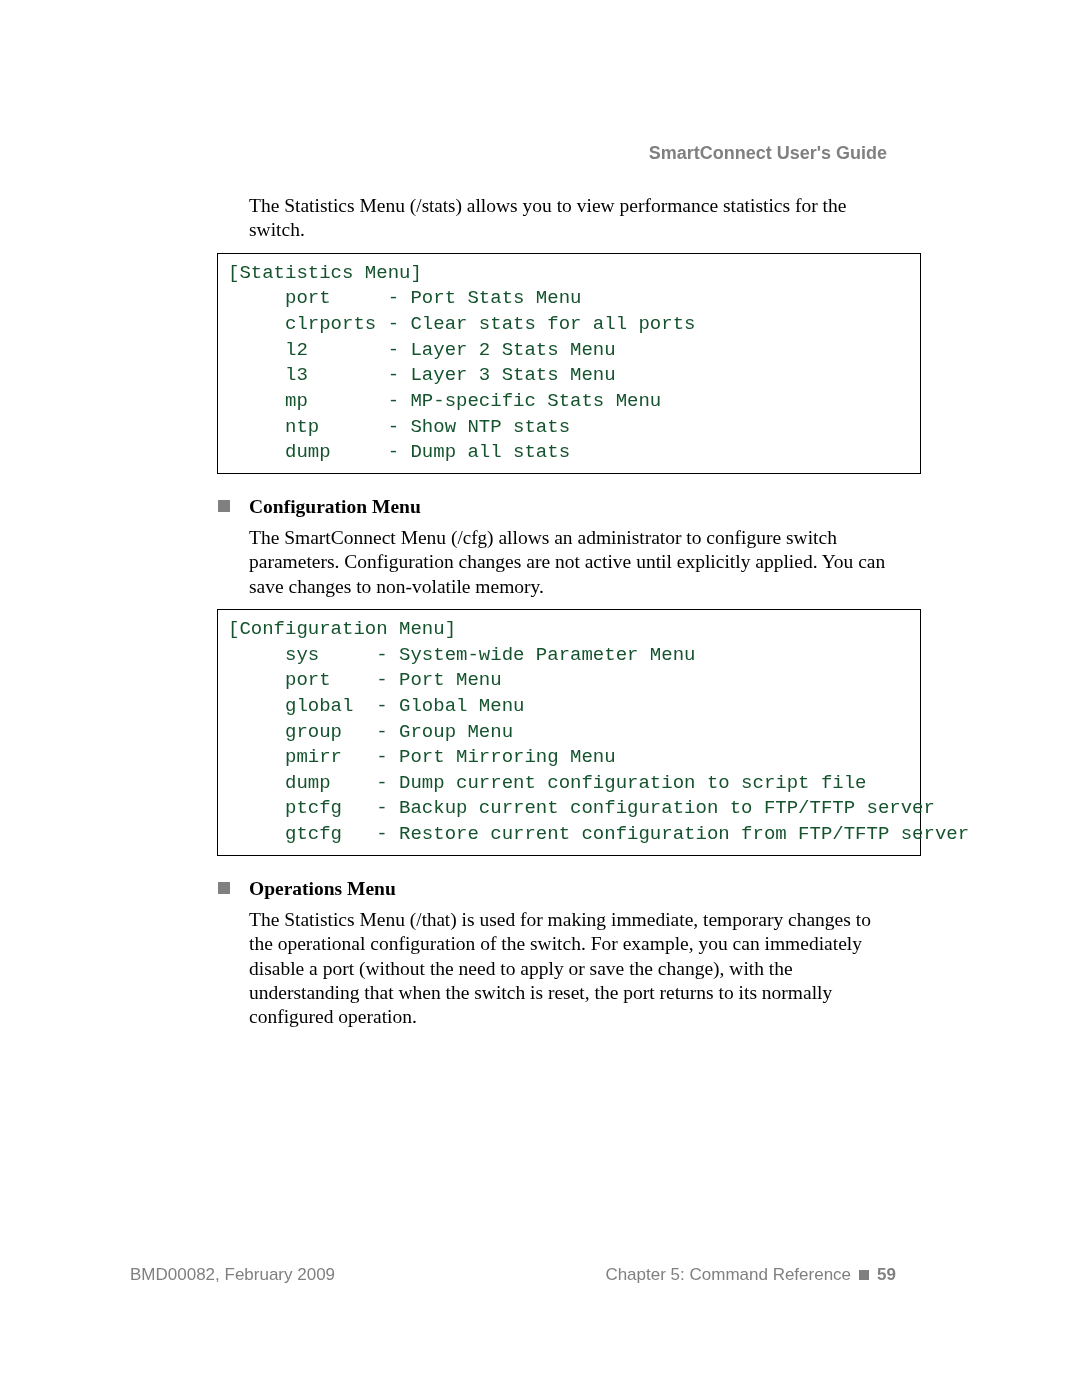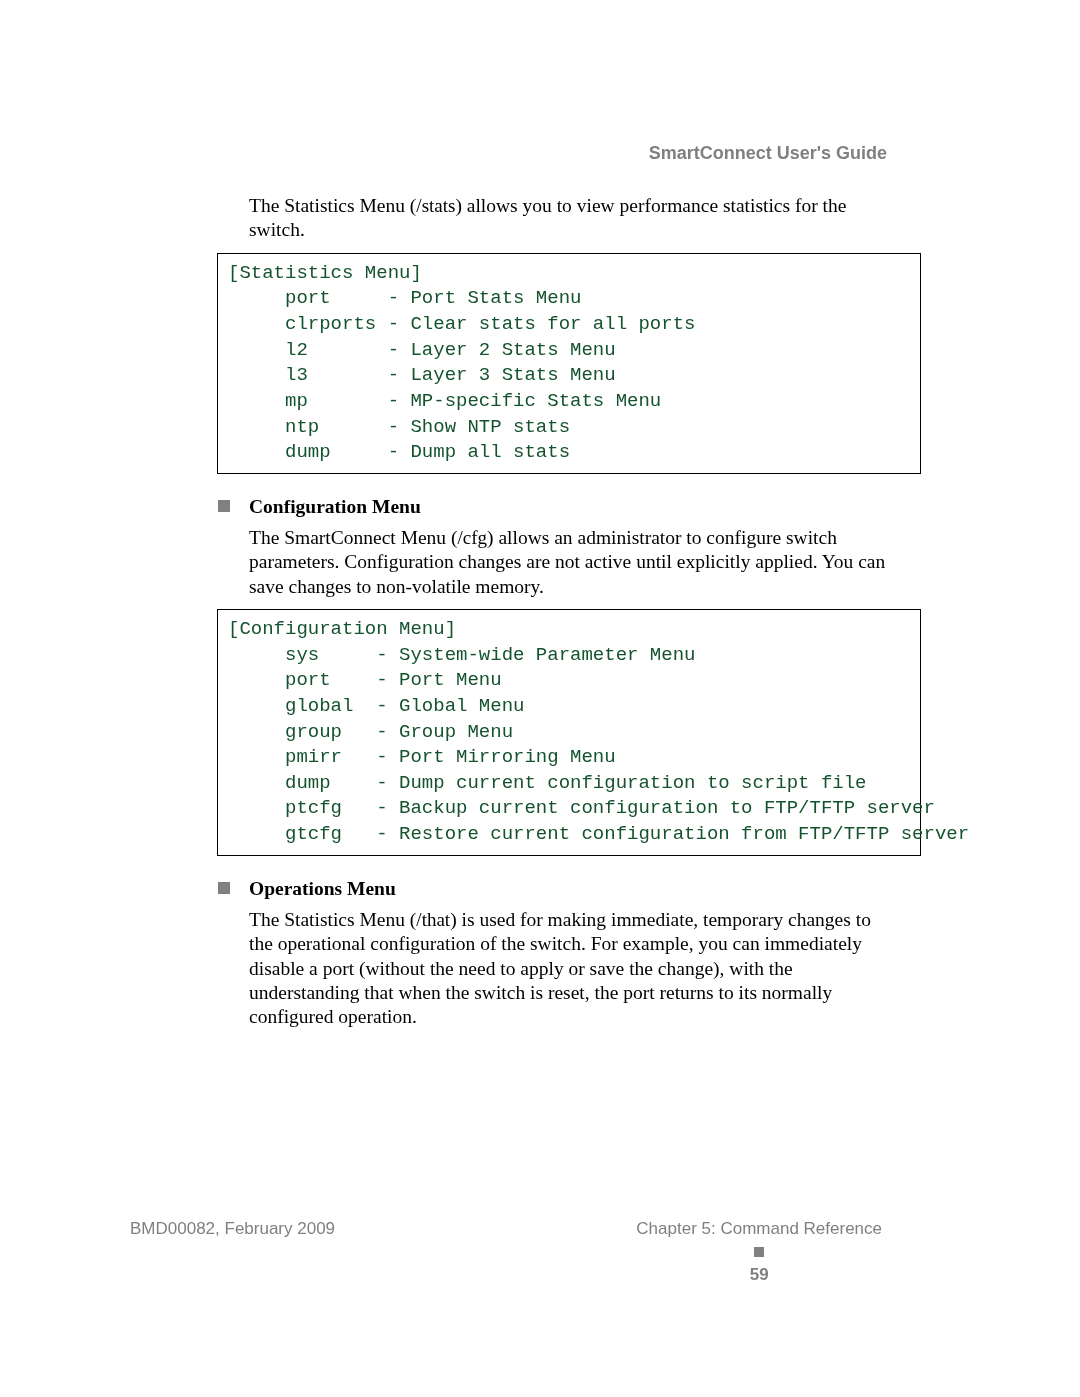--- a/index.html
+++ b/index.html
@@ -72,32 +72,31 @@
       padding: 7px 10px 7px 10px;
       margin-left: -1px;
       margin-right: -1px;
       width: 704px;
     }
     .section-gap { height: 22px; }
     .footer {
       position: absolute;
       bottom: 112px;
       left: 130px;
-      right: 198px;
+      right: 184px;
       display: flex;
       justify-content: space-between;
       font-family: Arial, Helvetica, sans-serif;
       font-size: 17px;
       color: #808080;
     }
     .footer-right {
       display: flex;
       align-items: center;
       gap: 8px;
-      flex-direction: column;
     }
     .footer-bullet {
       width: 10px;
       height: 10px;
       background: #808080;
     }
     .footer-page {
       font-weight: bold;
     }
   </style>

